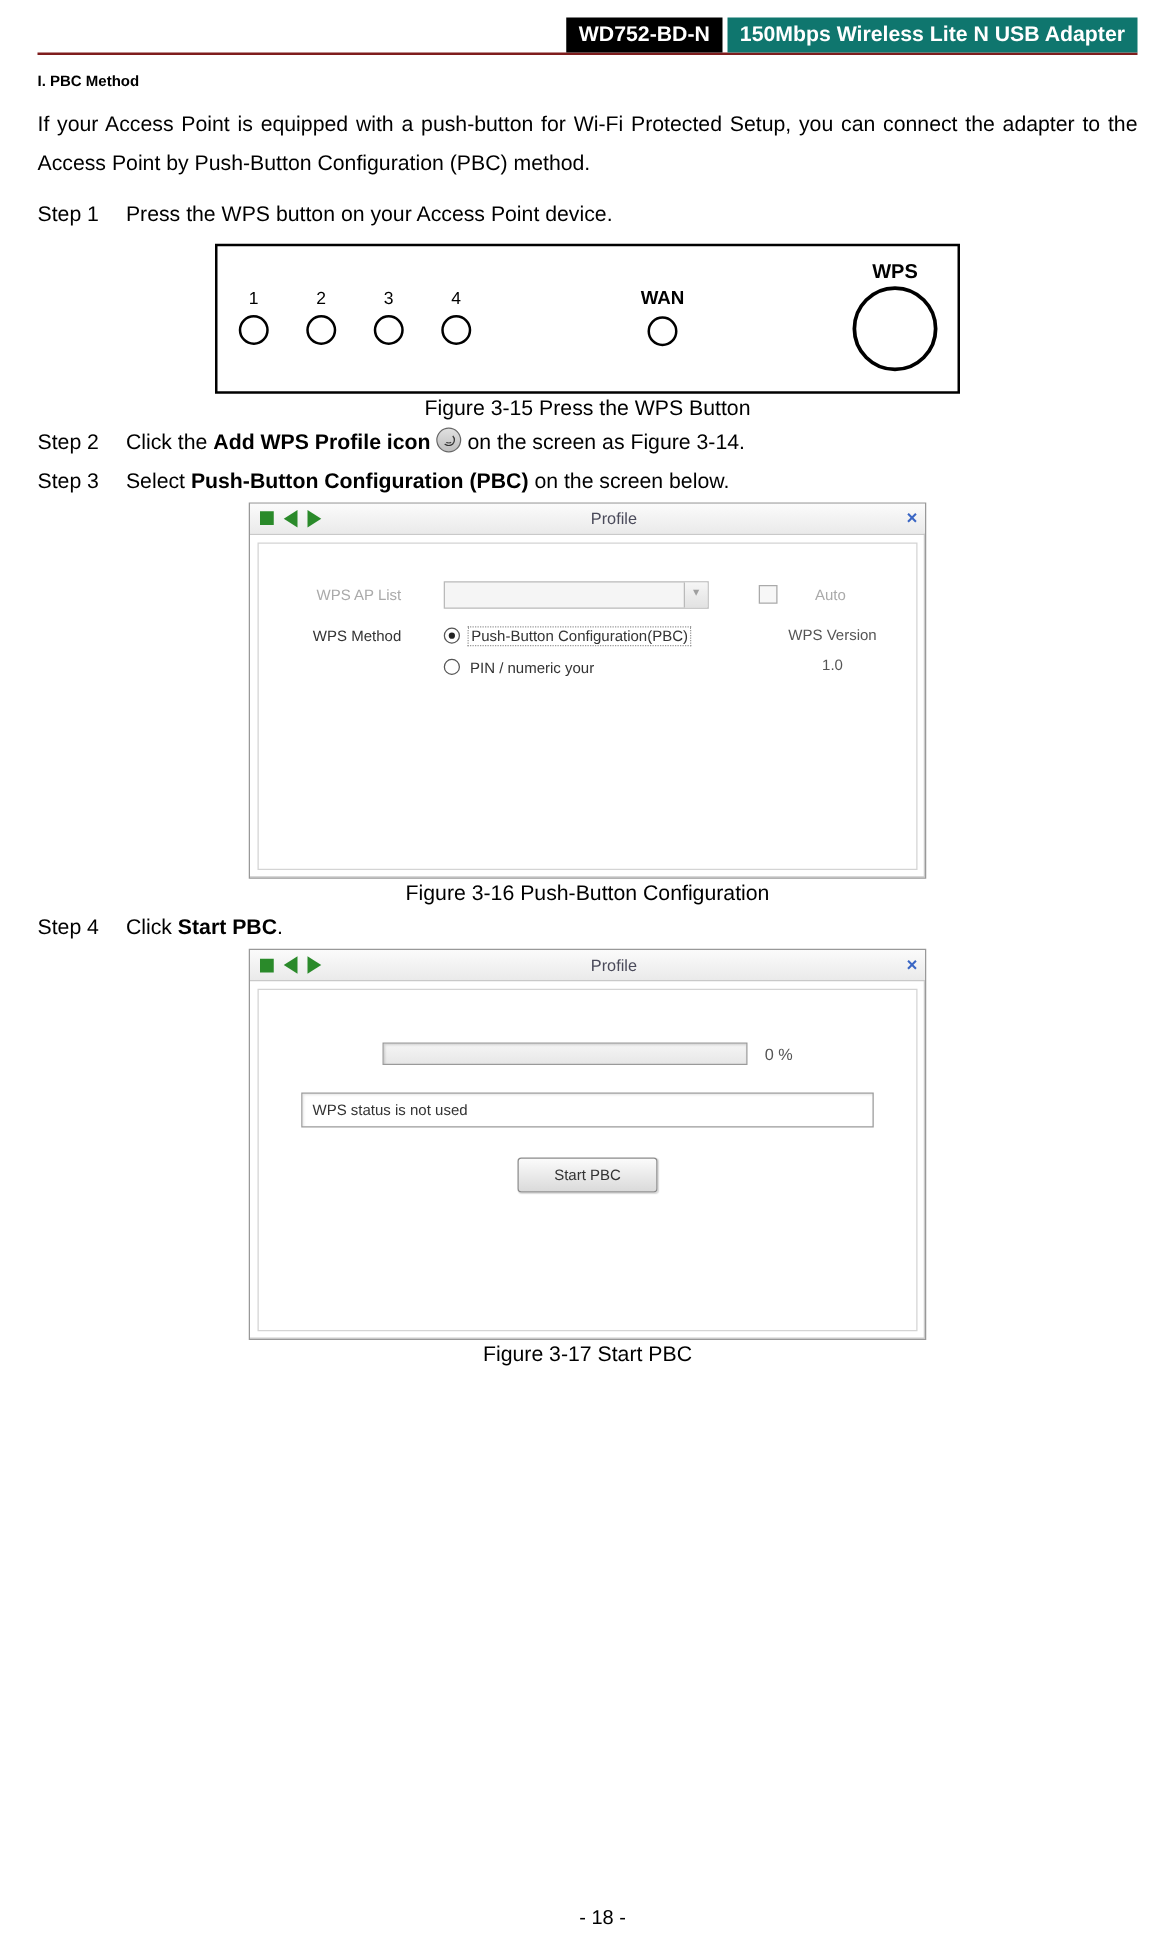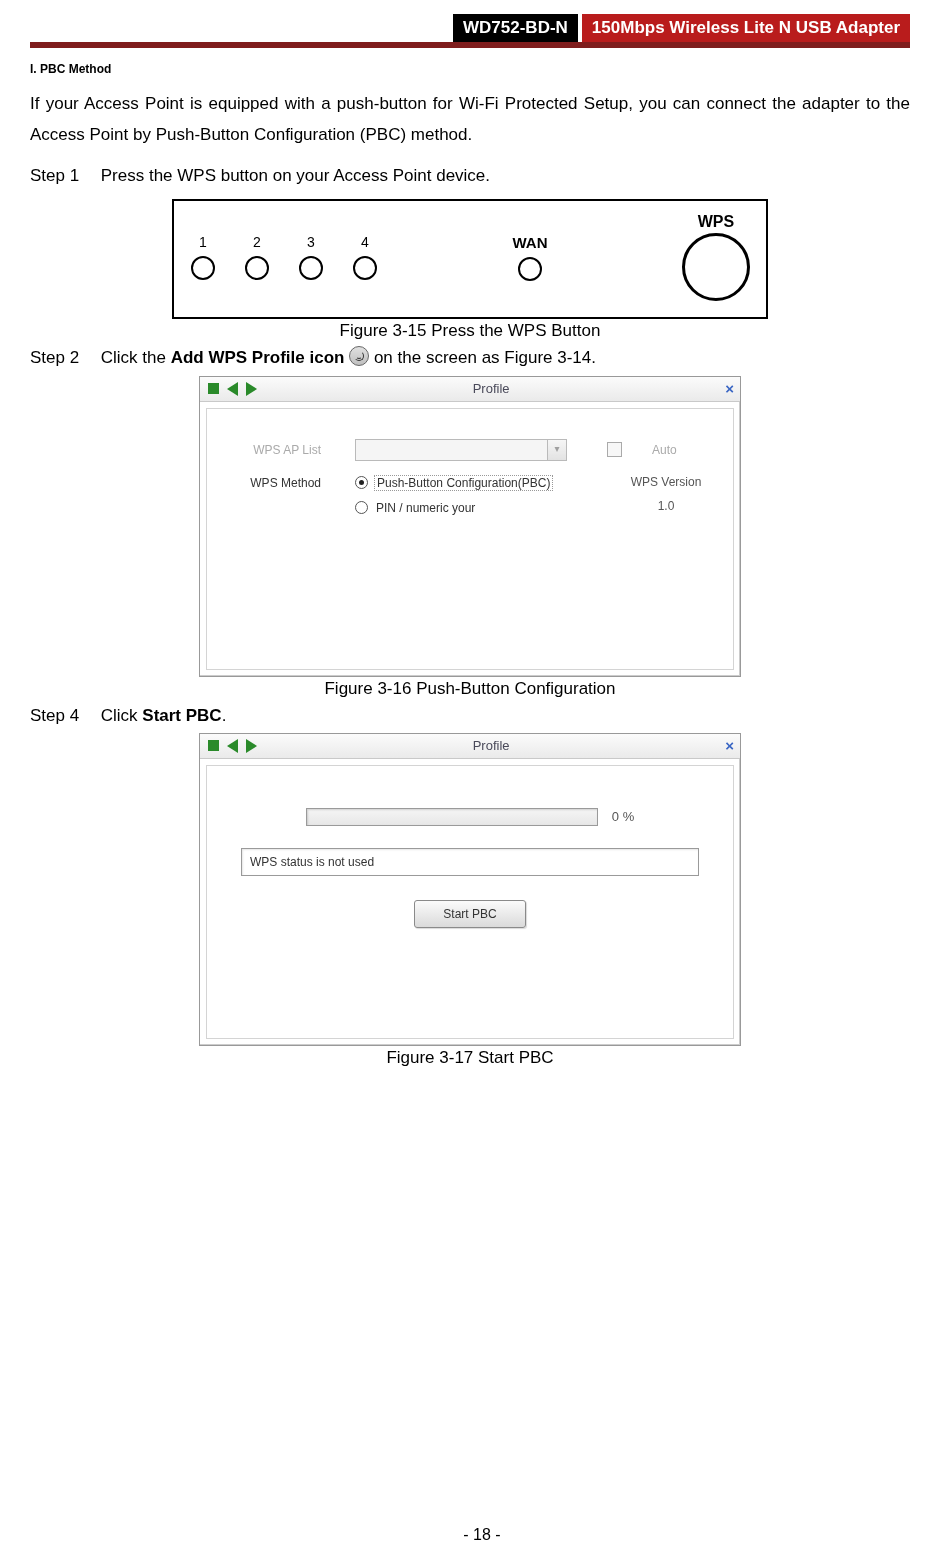--- a/index.html
+++ b/index.html
@@ -13,34 +13,34 @@
   .page {
     width: 940px;
     min-height: 1564px;
     position: relative;
     box-sizing: border-box;
     padding: 14px 30px 40px 30px;
   }
   .hdr-bar {
     display: flex;
     justify-content: flex-end;
-    border-bottom: 6px solid #7f1d1d;
+    border-bottom: 2px solid #7f1d1d;
     padding-bottom: 0;
     margin-bottom: 14px;
   }
   .hdr-model {
     background: #000;
     color: #fff;
     padding: 4px 10px;
     font-weight: bold;
     font-size: 17px;
     margin-right: 4px;
   }
   .hdr-desc {
-    background: #b91c1c;
+    background: #0f766e;
     color: #fff;
     padding: 4px 10px;
     font-weight: bold;
     font-size: 17px;
   }
   .sec-title {
     font-weight: bold;
     font-size: 12px;
     margin: 10px 0 12px 0;
   }
@@ -283,20 +283,24 @@
     </div>
   </div>
   <div class="fig-caption">Figure 3-15 Press the WPS Button</div>
 
   <div class="step">
     <span class="step-lbl">Step 2</span>
     <span>Click the </span><span class="bold">Add WPS Profile icon</span>
     <span class="wps-icon"></span><span> on the screen as Figure 3-14.</span>
   </div>
 
+  <div class="step">
+    <span class="step-lbl">Step 3</span>
+    <span>Select </span><span class="bold">Push-Button Configuration (PBC)</span><span> on the screen below.</span>
+  </div>
 
   <div class="dlg">
     <div class="dlg-title">
       <div class="dlg-title-icons">
         <div class="ico-sq"></div>
         <div class="ico-arrow-l"></div>
         <div class="ico-arrow-r"></div>
       </div>
       <div class="dlg-title-text">Profile</div>
       <div class="dlg-close">×</div>

